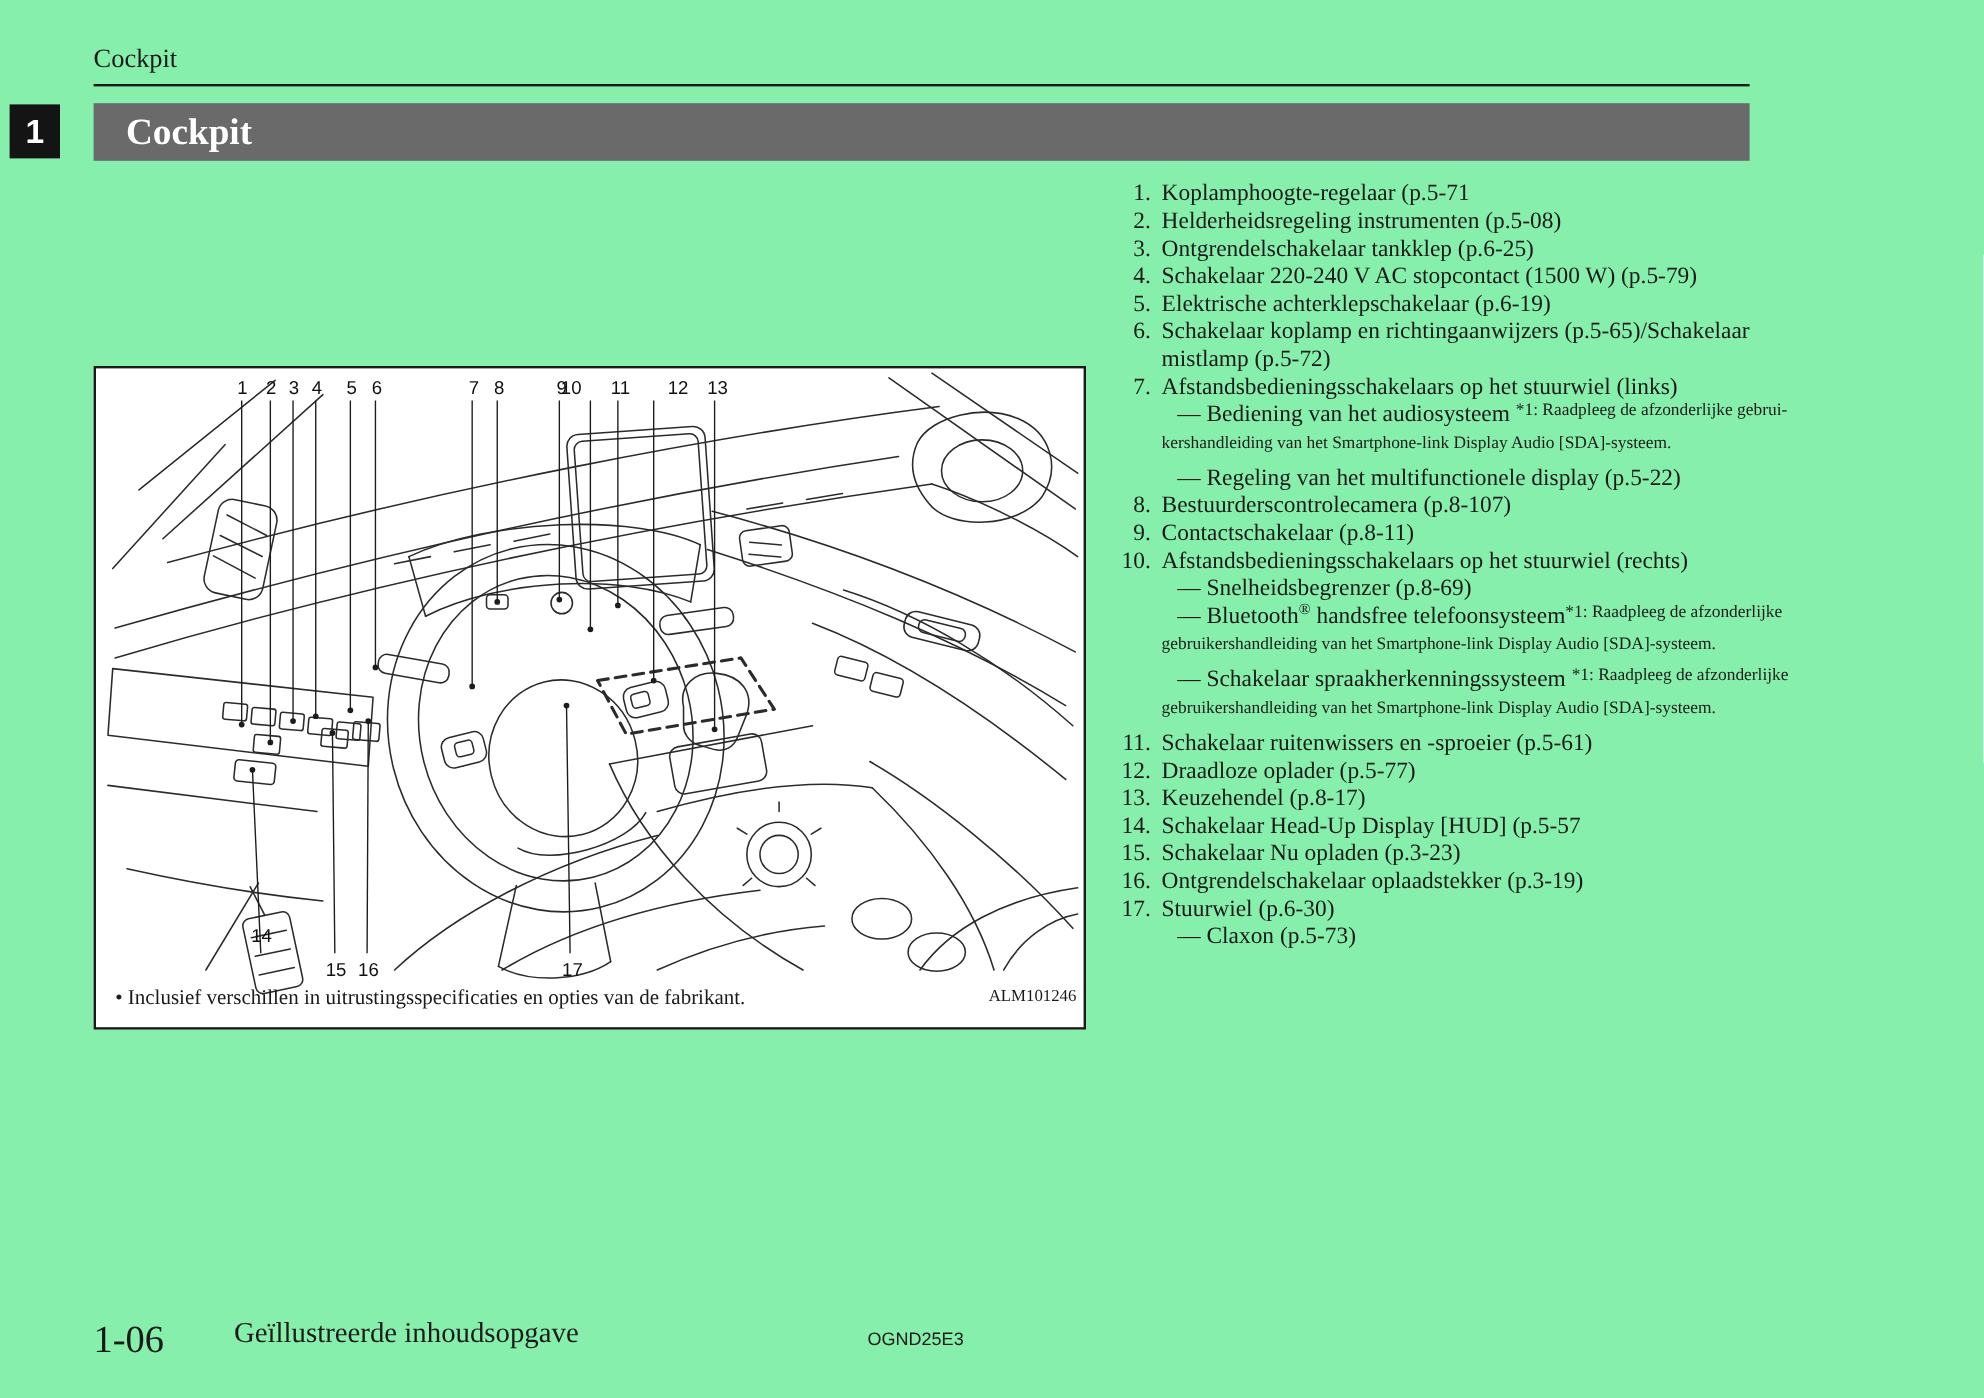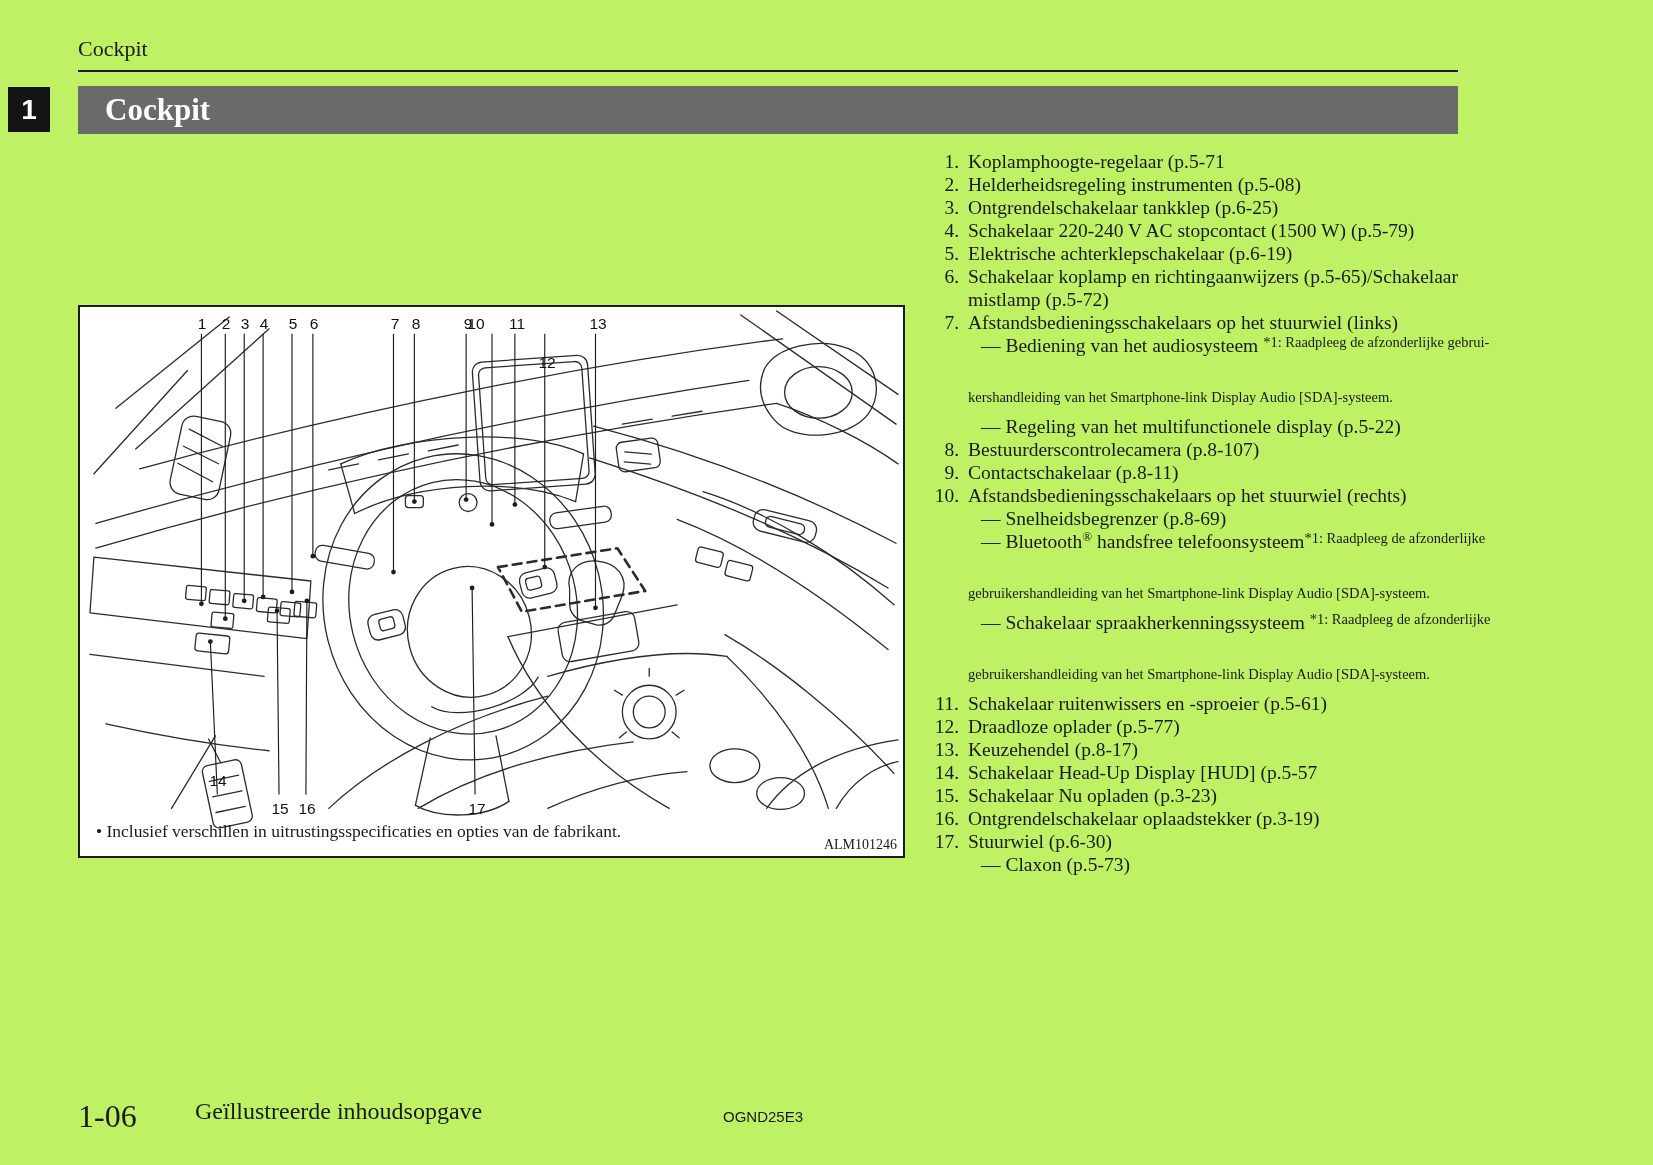--- a/index.html
+++ b/index.html
@@ -1,43 +1,43 @@
 <!DOCTYPE html>
 <html><head>
 <meta charset="utf-8">
 <style>
   html,body{margin:0;padding:0;background:#ffffff;}
-  .page{position:relative;width:1653px;height:1165px;background:#bef264;
+  .page{position:relative;width:1653px;height:1165px;background:#86efac;
         font-family:"Liberation Serif",serif;color:#1a1a1a;overflow:hidden;}
 
   .h-small{position:absolute;left:78px;top:36px;font-size:22px;}
   .h-rule{position:absolute;left:78px;top:70px;width:1380px;height:2px;background:#1a1a1a;}
   .tab{position:absolute;left:8px;top:87px;width:42px;height:45px;background:#141414;color:#fff;
        font-family:"Liberation Sans",sans-serif;font-weight:bold;font-size:28px;
        display:flex;align-items:center;justify-content:center;}
   .banner{position:absolute;left:78px;top:86px;width:1380px;height:48px;background:#6a6a6a;color:#fff;
           display:flex;align-items:center;padding-left:27px;box-sizing:border-box;
           font-size:31px;font-weight:bold;}
 
   .figure{position:absolute;left:78px;top:305px;width:827px;height:553px;
           border:2px solid #1a1a1a;box-sizing:border-box;background:#fff;}
   .figure svg{position:absolute;left:0;top:0;width:100%;height:100%;}
   .callout-labels{position:absolute;left:0;top:0;width:100%;height:100%;}
   .callout-num{position:absolute;transform:translate(-50%,-50%);
                font-family:"Liberation Sans",sans-serif;font-size:15.5px;color:#111;}
   .fig-caption{position:absolute;left:16px;top:514px;font-size:17.5px;white-space:nowrap;text-align:center;}
-  .fig-code{position:absolute;right:6px;bottom:3px;font-size:14px;}
+  .fig-code{position:absolute;right:6px;bottom:17px;font-size:14px;}
 
   .legend{position:absolute;left:925px;top:150px;font-size:19.5px;line-height:23px;}
   .li-row{display:flex;}
   .li-num{width:34px;text-align:right;margin-right:9px;flex:none;}
   .li-line,.li-sub,.li-cont{white-space:nowrap;}
   .li-sub{padding-left:13px;}
   .li-cont{font-size:14.5px;line-height:18px;padding-top:1px;}
-  .li-cont.gap{margin-bottom:9px;margin-top:28px;}
+  .li-cont.gap{margin-bottom:9px;}
   .sup{font-size:14.5px;position:relative;top:-5px;}
   .reg{font-size:13px;position:relative;top:-7px;}
 
   .footer-num{position:absolute;left:78px;top:1098px;font-size:32px;}
   .footer-title{position:absolute;left:195px;top:1098px;font-size:24px;}
   .footer-code{position:absolute;left:723px;top:1108px;
                font-family:Liberation Sans, sans-serif;font-size:15px;}
 </style>
 </head>
 <body>
@@ -223,21 +223,21 @@
         <span class="callout-num" style="left: 146px; top: 17px;">2</span>
         <span class="callout-num" style="left: 165px; top: 17px;">3</span>
         <span class="callout-num" style="left: 184px; top: 17px;">4</span>
         <span class="callout-num" style="left: 213px; top: 17px;">5</span>
         <span class="callout-num" style="left: 234px; top: 17px;">6</span>
         <span class="callout-num" style="left: 315px; top: 17px;">7</span>
         <span class="callout-num" style="left: 336px; top: 17px;">8</span>
         <span class="callout-num" style="left: 388px; top: 17px;">9</span>
         <span class="callout-num" style="left: 396px; top: 17px;">10</span>
         <span class="callout-num" style="left: 437px; top: 17px;">11</span>
-        <span class="callout-num" style="left: 467px; top: 17px; margin-top: 39px;">12</span>
+        <span class="callout-num" style="left: 485px; top: 17px;">12</span>
         <span class="callout-num" style="left: 518px; top: 17px;">13</span>
         <span class="callout-num" style="left: 138px; top: 474px;">14</span>
         <span class="callout-num" style="left: 200px; top: 502px;">15</span>
         <span class="callout-num" style="left: 227px; top: 502px;">16</span>
         <span class="callout-num" style="left: 397px; top: 502px;">17</span>
       </div>
 
     <div class="fig-caption">• Inclusief verschillen in uitrustingsspecificaties en opties van de fabrikant.</div>
     <div class="fig-code">ALM101246</div>
   </div>

